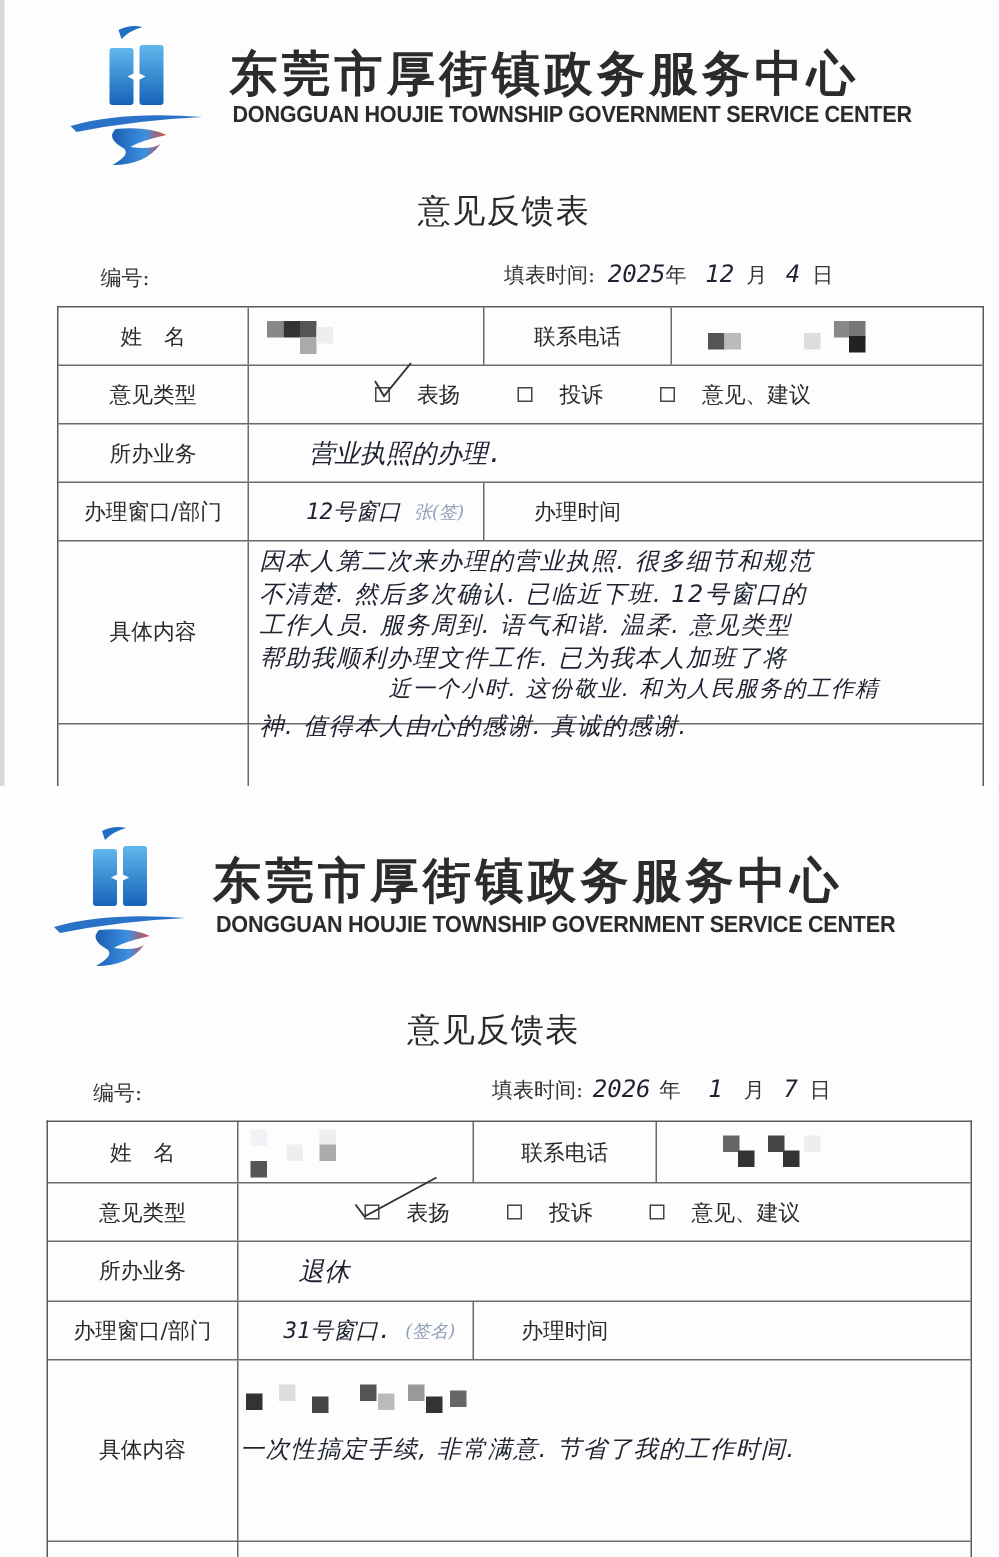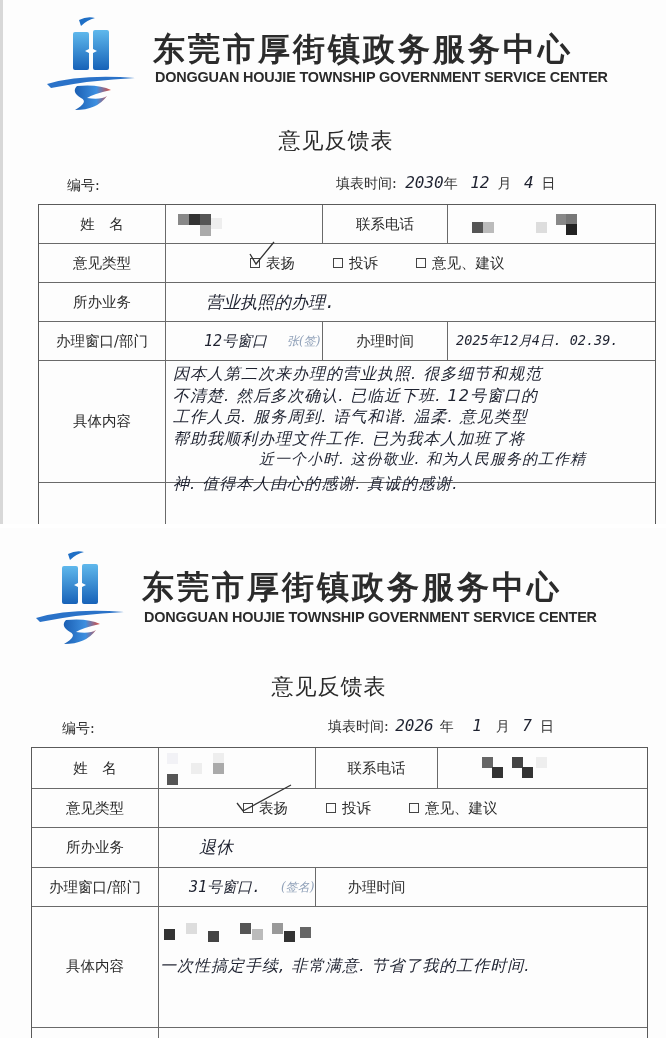--- a/index.html
+++ b/index.html
@@ -41,23 +41,23 @@
   .cell { position: absolute; top: 0; bottom: 0; display: flex; align-items: center; box-sizing: border-box; font-size: 14.5px; }
   .cell.lbl { justify-content: center; }
   .vline { border-left: 1.2px solid #6a6a6a; }
   .hwtext { font-family: "DejaVu Sans Mono", "Liberation Mono", monospace; font-style: italic; color: #1e2230; font-size: 15px; }
   .content-text {
     position: absolute; font-family: "DejaVu Sans", "Liberation Sans", sans-serif; font-style: italic;
     color: #1e2230; font-size: 16px; line-height: 21.5px; letter-spacing: 1px;
   }
   .redact { display: inline-block; height: 14px; vertical-align: middle; }
   .blk { display: inline-block; width: 11px; height: 11px; }
-  .opt { display: inline-flex; align-items: center; gap: 6px; white-space: nowrap; }
+  .opt { display: inline-flex; align-items: center; gap: 18px; white-space: nowrap; }
   .box { display: inline-block; width: 10px; height: 10px; border: 1.2px solid #444; box-sizing: border-box; }
-  .stamp { color: #8fa0b8; font-size: 12px; font-style: italic; margin-left: 20px; }
+  .stamp { color: #8fa0b8; font-size: 12px; font-style: italic; margin-left: 9px; }
   .check-mark { position: absolute; }
 </style>
 </head>
 <body>
 
 <div class="page" id="page1">
 
   <svg class="logo-mark" style="left:38px; top:14px;" viewBox="0 0 100 100">
     <defs>
       <linearGradient id="lg1" x1="0" y1="0" x2="0" y2="1">
@@ -78,21 +78,21 @@
     <path d="M36 72 Q58 70 70 76 Q52 80 46 84 Q60 86 66 82 Q56 96 34 96 Q48 88 40 84 Q30 78 36 72 Z" fill="url(#lg2)"></path>
   </svg>
   <div class="org-cn" style="left:150px; top:28px;">东莞市厚街镇政务服务中心</div>
   <div class="org-en" style="left:152px; top:68px;">DONGGUAN HOUJIE TOWNSHIP GOVERNMENT SERVICE CENTER</div>
 
   <div class="form-title" style="top:126px;">意见反馈表</div>
 
   <div class="meta-num" style="left:64px; top:177px;">编号:</div>
   <div class="meta-date" style="left:333px; top:173px;">
     <span>填表时间:</span>
-    <span class="hw" style="padding:0 0 0 4px;">2030</span><span>年</span>
+    <span class="hw" style="padding:0 0 0 4px;">2025</span><span>年</span>
     <span class="hw">12</span><span>月</span>
     <span class="hw">4</span><span>日</span>
   </div>
 
   <div class="tbl" style="left:35px; top:204px; width:618px; height:322px; border-bottom:none;">
 
     <div class="row first" style="top:0; height:38px;">
       <div class="cell lbl" style="left:0; width:126px;">姓　名</div>
       <div class="cell vline" style="left:126px; width:157px; padding-left:12px;">
         <span class="redact" style="position:relative; width:48px; height:28px;">
@@ -142,21 +142,20 @@
       <div class="cell vline hwtext" style="left:126px; right:0; padding-left:40px; font-size:17px;">营业执照的办理.</div>
     </div>
 
     <div class="row" style="top:116px; height:39px;">
       <div class="cell lbl" style="left:0; width:126px;">办理窗口/部门</div>
       <div class="cell vline" style="left:126px; width:157px; padding-left:38px;">
         <span class="hwtext">12号窗口</span>
         <span class="stamp">张(签)</span>
       </div>
       <div class="cell lbl vline" style="left:283px; width:125px;">办理时间</div>
-      <div class="cell vline hwtext" style="left:408px; right:0; padding-left:8px; font-size:13.5px; white-space:nowrap;">2025年12月4日. 02.39.</div>
     </div>
 
     <div class="row" style="top:155px; height:167px;">
       <div class="cell lbl" style="left:0; width:126px; bottom:46px;">具体内容</div>
       <div style="position:absolute; left:126px; top:0; bottom:0;" class="vline"></div>
       <div style="position:absolute; left:0; right:0; top:121px; border-top:1.2px solid #6a6a6a;"></div>
       <div class="content-text" style="left:134px; top:2px; width:480px;">
         <div>因本人第二次来办理的营业执照. 很多细节和规范</div>
         <div>不清楚. 然后多次确认. 已临近下班. 12号窗口的</div>
         <div>工作人员. 服务周到. 语气和谐. 温柔. 意见类型</div>

